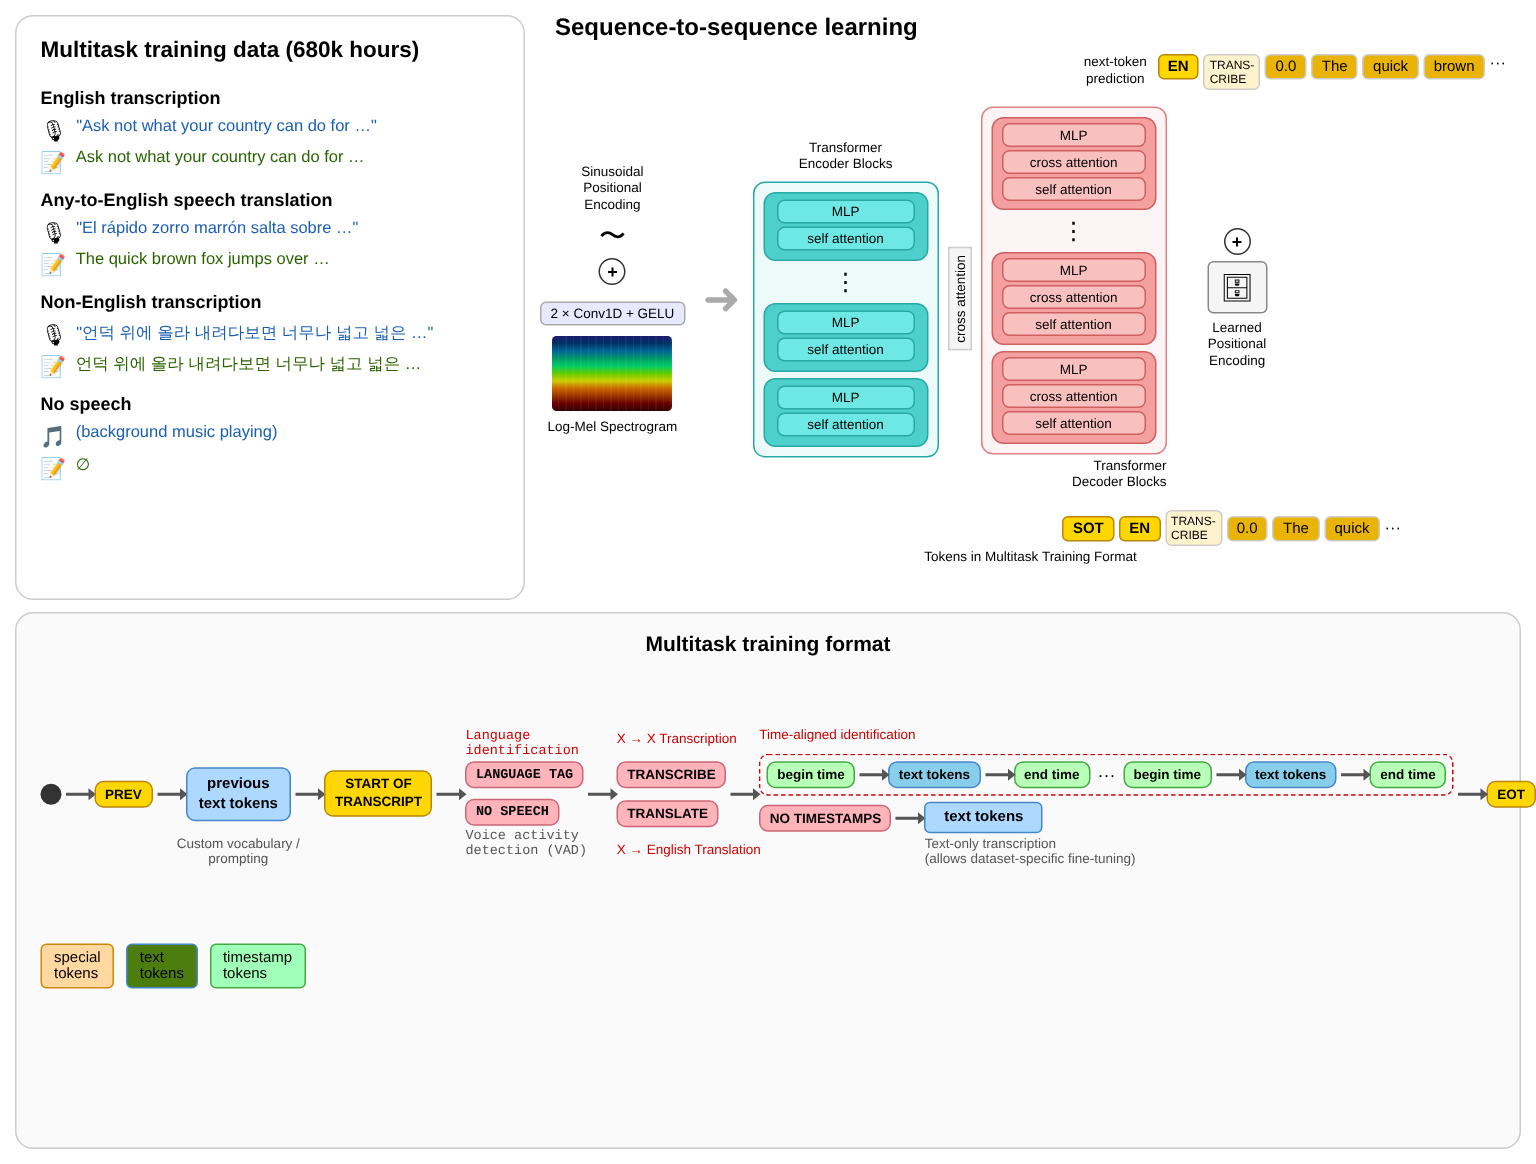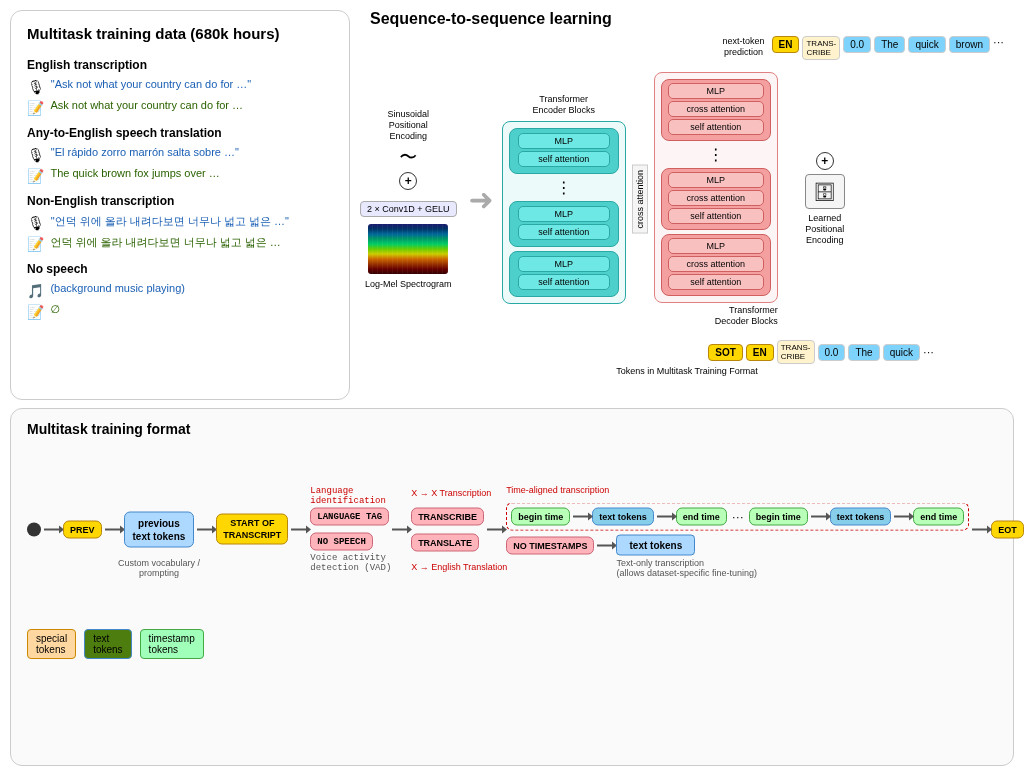--- a/index.html
+++ b/index.html
@@ -83,21 +83,21 @@
       font-weight: bold;
       margin-bottom: 8px;
       margin-left: 10px;
     }
 
     .token-box {
       border: 1.5px solid #ccc;
       border-radius: 4px;
       padding: 2px 6px;
       font-size: 10px;
-      background: #7dd3fc;
+      background: #eab308;
     }
 
     .token-box.en { background: #ffd700; border-color: #b8860b; font-weight: bold; }
 
     .enc-block {
       background: #4dd0cc;
       border: 1.5px solid #2aa8a4;
       border-radius: 8px;
       padding: 4px 8px;
       width: 110px;
@@ -185,20 +185,21 @@
       border-radius: 12px;
       padding: 12px 16px;
       background: #fafafa;
       position: relative;
     }
 
     .bottom-section h2 {
       font-size: 14px;
       font-weight: bold;
       margin-bottom: 12px;
+      text-align: center;
     }
 
     .flow-node {
       border-radius: 6px;
       padding: 4px 8px;
       text-align: center;
       font-size: 10px;
       font-weight: bold;
       white-space: nowrap;
     }
@@ -533,21 +534,21 @@
             <div class="flow-node node-pink node-small">TRANSCRIBE</div>
           </div>
           <div style="display:flex; align-items:center; gap:3px; position:relative;">
             <div style="font-size:9px; color:#c00; position:absolute; bottom:-20px; left:0; white-space:nowrap;">X → English Translation</div>
             <div class="flow-node node-pink node-small">TRANSLATE</div>
           </div>
         </div>
         <div class="arrow-right"></div>
 
         <div style="position:relative;">
-          <div style="font-size:9px; color:#c00; position:absolute; top:-18px; left:0; white-space:nowrap;">Time-aligned transcription</div>
+          <div style="font-size:9px; color:#c00; position:absolute; top:-18px; left:0; white-space:nowrap;">Time-aligned identification</div>
           <div style="border:1.5px dashed #c00; border-radius:6px; padding:4px 4px; display:flex; align-items:center; gap:3px;">
             <div class="flow-node node-green node-small">begin
 time</div>
             <div class="arrow-right"></div>
             <div class="flow-node node-blue-dark node-small">text tokens</div>
             <div class="arrow-right"></div>
             <div class="flow-node node-green node-small">end
 time</div>
             <span style="font-size:12px; margin:0 2px;">···</span>
             <div class="flow-node node-green node-small">begin

